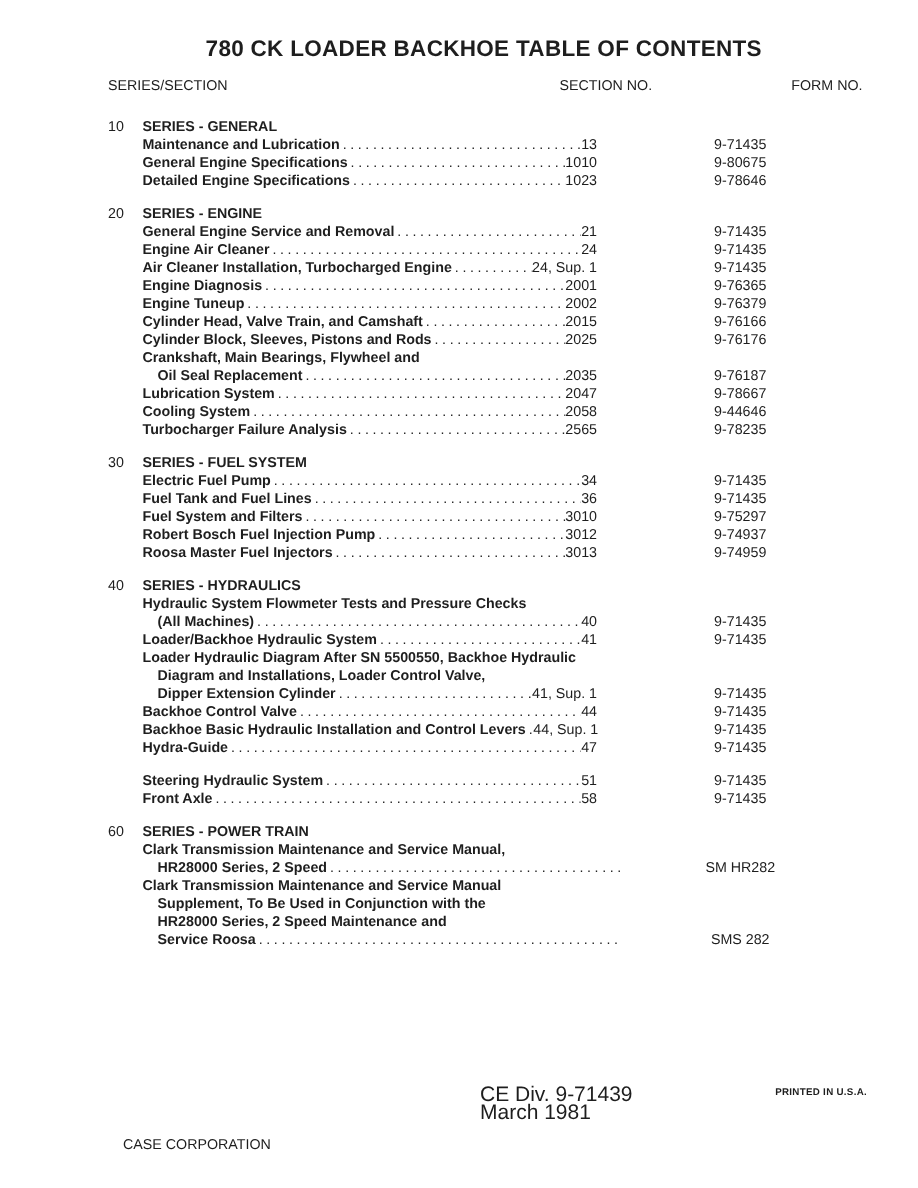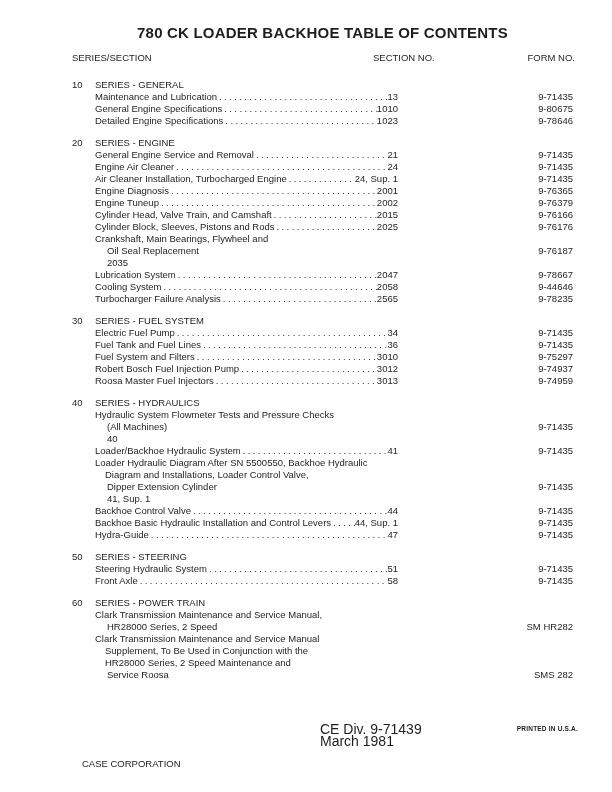--- a/index.html
+++ b/index.html
@@ -31,31 +31,31 @@
   .toc-body {
     position:absolute; top:79px; left:72px; width:501px;
     font-size:9.5px; line-height:12px;
   }
   .section { margin-top:0; }
   .section:not(:first-child) { margin-top:10px; }
 
   .row { display:flex; align-items:baseline; }
   .gutter { width:23px; flex:none; }
   .main { width:319px; flex:none; display:flex; align-items:baseline; min-width:0; }
-  .main.indent { padding-left:10px; width:309px;flex-direction:column; }
-  .text { flex:none; white-space:nowrap; }
+  .main.indent { padding-left:10px; width:309px; }
+  .text { flex:none; white-space:nowrap;font-weight:bold; }
   .leader {
     flex:1 1 0; min-width:3px;
     overflow:hidden; white-space:nowrap;
     letter-spacing:2.4px;
     margin-left:2px;
     color:#222;
   }
   .secno { flex:none; white-space:nowrap; margin-right:16px; }
-  .form { flex:1 1 auto; text-align:right; white-space:nowrap; }
+  .form { flex:1 1 auto; text-align:center; white-space:nowrap; }
 
   .footer-left  { position:absolute; left:82px;  top:758px; font-size:9.5px; line-height:12px; }
   .footer-center{ position:absolute; left:320px; top:723px; font-size:14px; line-height:12px; }
   .footer-right { position:absolute; right:34px; top:725px; font-size:6.5px; font-weight:bold; letter-spacing:0.2px; }
 </style>
 </head>
 <body>
 
 <div class="page">
 
@@ -348,26 +348,20 @@
           <span class="main">
             <span class="text">Hydra-Guide</span>
             <span class="leader">..................................................................................................................................</span>
             <span class="secno">47</span>
           </span>
           <span class="form">9-71435</span>
         </div>
       </div>
       <div class="section">
         <div class="row">
-          <span class="gutter">50</span>
-          <span class="main">
-            <span class="text">SERIES - STEERING</span>
-          </span>
-        </div>
-        <div class="row">
           <span class="gutter"></span>
           <span class="main">
             <span class="text">Steering Hydraulic System</span>
             <span class="leader">..................................................................................................................................</span>
             <span class="secno">51</span>
           </span>
           <span class="form">9-71435</span>
         </div>
         <div class="row">
           <span class="gutter"></span>

